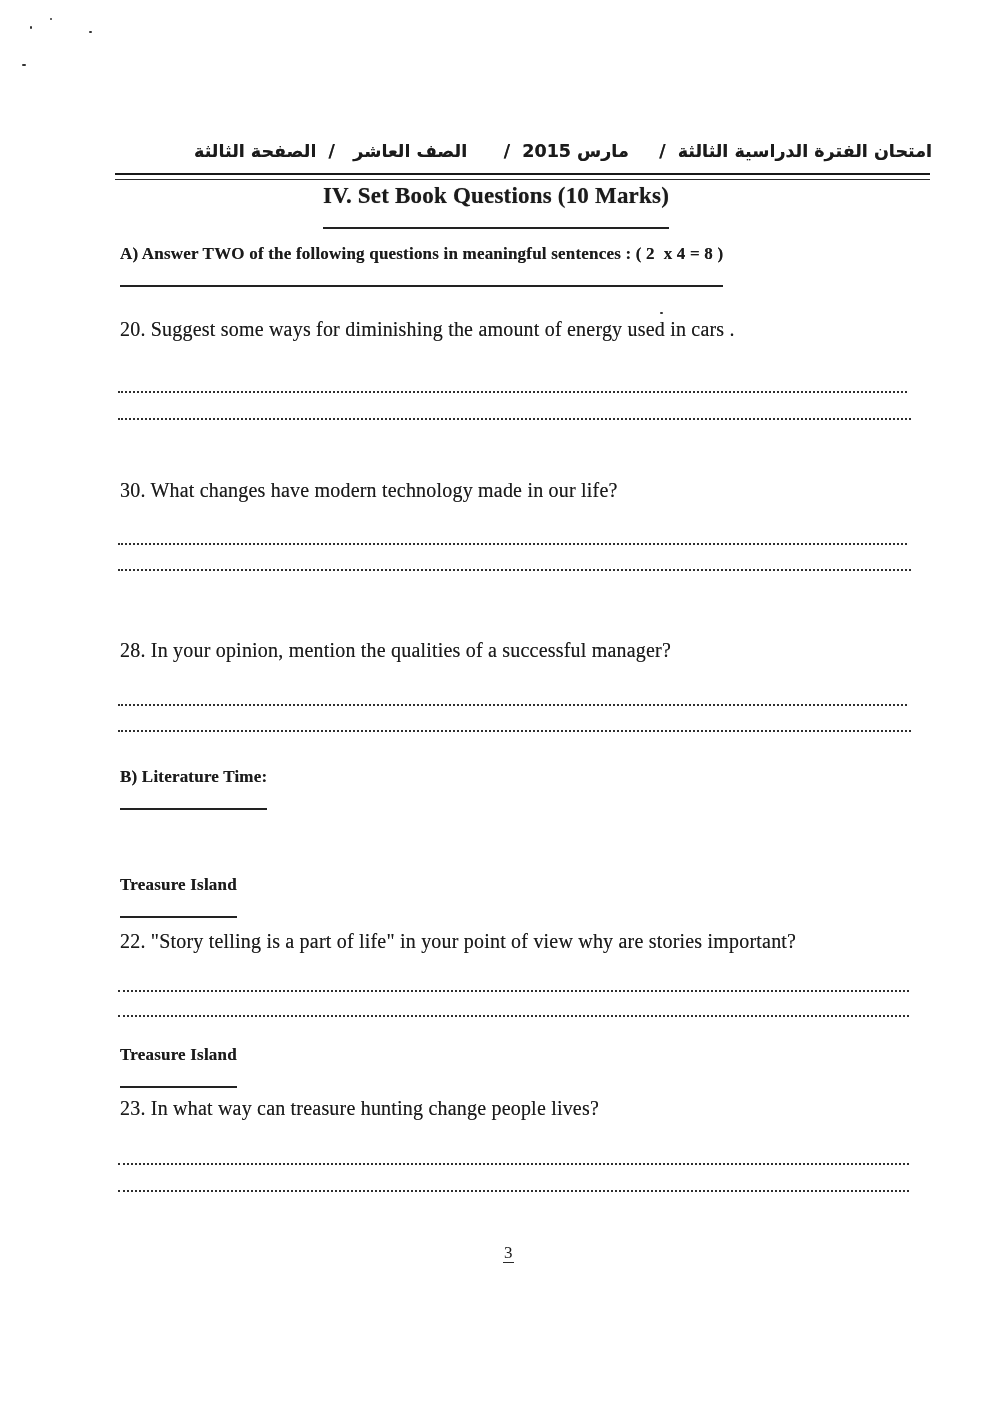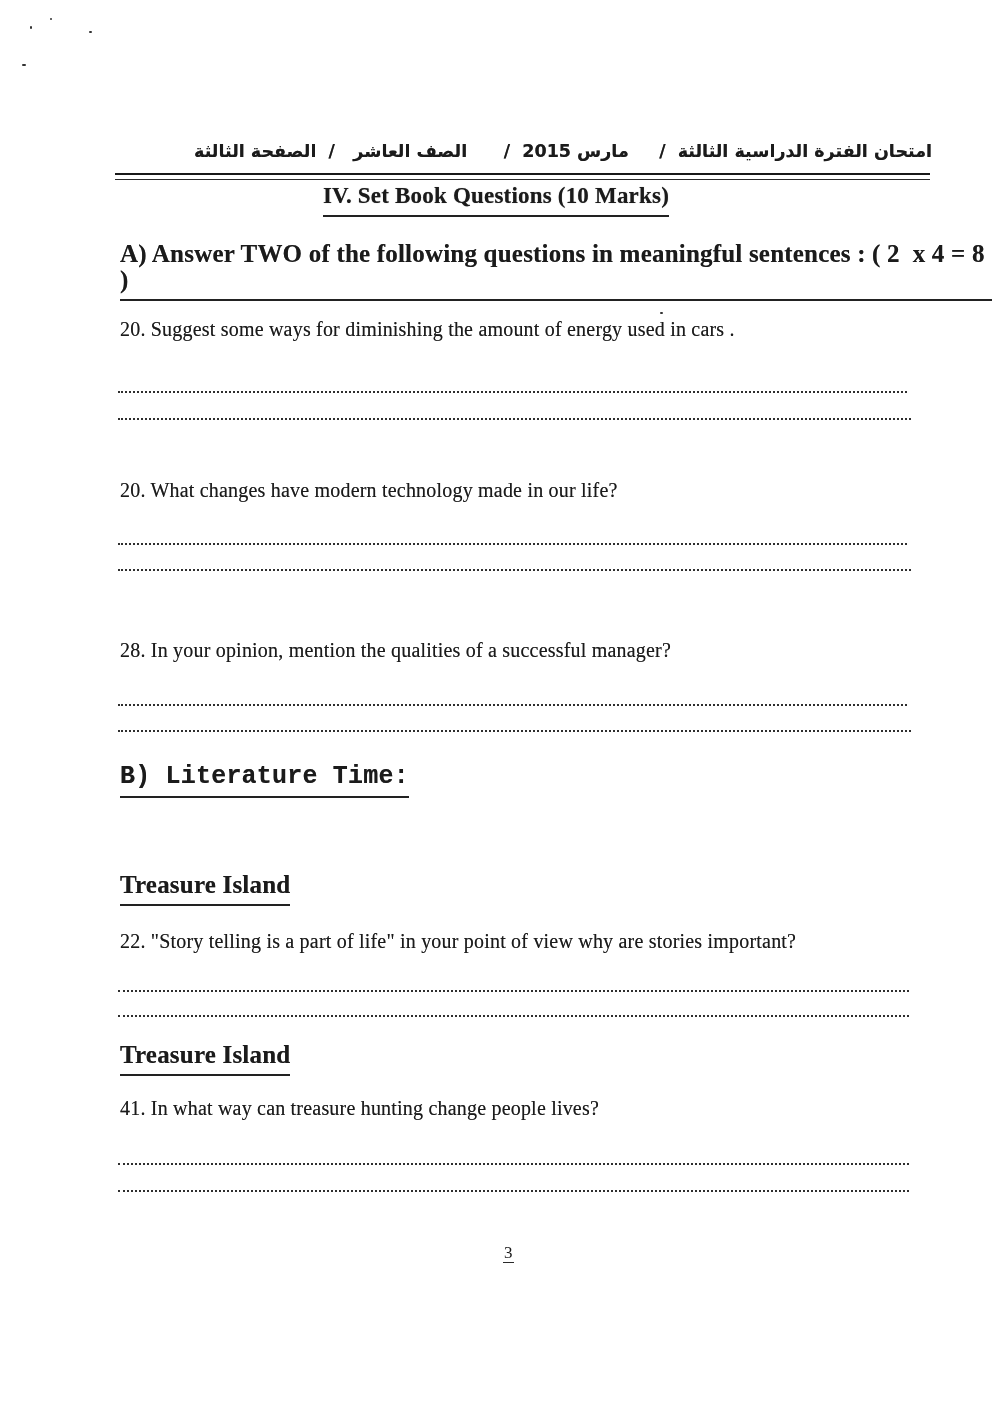--- a/index.html
+++ b/index.html
@@ -4,22 +4,22 @@
 <style>
   html,body{margin:0;padding:0;}
   body{
     width:992px;height:1403px;background:#ffffff;position:relative;
     font-family:"Liberation Serif",serif;color:#1b1b1b;overflow:hidden;
   }
   .page{position:absolute;inset:0;}
   .abs{position:absolute;}
   .txt{white-space:pre-wrap;letter-spacing:0.2px;}
   .q{font-size:20px;line-height:26px;text-shadow:0 0 0.5px rgba(20,20,20,0.55);}
-  .hd{font-weight:bold;font-size:25px;line-height:26px;text-shadow:0 0 0.6px rgba(20,20,20,0.6);margin-top:28px;}
-  .u{border-bottom:2.5px solid #222;padding-bottom:6px;display:inline-block;}
+  .hd{font-weight:bold;font-size:17px;line-height:26px;text-shadow:0 0 0.6px rgba(20,20,20,0.6);margin-top:28px;}
+  .u{border-bottom:2.5px solid #222;padding-bottom:18px;display:inline-block;}
   .dots{height:0;border-top:2.4px dotted #2e2e2e;}
   .rule{height:4px;border-top:2.5px solid #191919;border-bottom:1.8px solid #2a2a2a;}
   .arabic{
     direction:rtl;font-family:"DejaVu Sans",sans-serif;font-weight:bold;
     font-size:17.5px;line-height:26px;text-shadow:0 0 0.6px rgba(20,20,20,0.6);
   }
   .title-wrap{left:0;right:0;text-align:center;}
   .title{font-weight:bold;font-size:23px;line-height:27px;text-shadow:0 0 0.7px rgba(20,20,20,0.6);}
   .speck{position:absolute;background:#333;border-radius:1px;}
   .pageno{font-size:17px;line-height:20px;}
@@ -45,46 +45,46 @@
   </div>
 
   <div class="abs" style="top:241px;left:120px;">
     <span class="u"><span class="hd txt">A) Answer TWO of the following questions in meaningful sentences : ( 2  x 4 = 8 )</span></span>
   </div>
 
   <div class="abs q txt" style="top:316px;left:120px;">20. Suggest some ways for diminishing the amount of energy used in cars .</div>
   <div class="abs dots" style="top:391px;left:118px;width:789px;"></div>
   <div class="abs dots" style="top:418px;left:118px;width:793px;"></div>
 
-  <div class="abs q txt" style="top:477px;left:120px;">20. What changes have modern technology made in our life?</div>
+  <div class="abs q txt" style="top:477px;left:120px;">30. What changes have modern technology made in our life?</div>
   <div class="abs dots" style="top:543px;left:118px;width:789px;"></div>
   <div class="abs dots" style="top:569px;left:118px;width:793px;"></div>
 
   <div class="abs q txt" style="top:637px;left:120px;">28. In your opinion, mention the qualities of a successful manager?</div>
   <div class="abs dots" style="top:704px;left:118px;width:789px;"></div>
   <div class="abs dots" style="top:730px;left:118px;width:793px;"></div>
 
-  <div class="abs" style="top:764px;left:120px;font-family:Liberation Mono, monospace;">
+  <div class="abs" style="top:764px;left:120px;">
     <span class="u"><span class="hd txt">B) Literature Time:</span></span>
   </div>
 
 
   <div class="abs" style="top:872px;left:120px;">
     <span class="u"><span class="hd txt">Treasure Island</span></span>
   </div>
 
   <div class="abs q txt" style="top:928px;left:120px;">22. "Story telling is a part of life" in your point of view why are stories important?</div>
   <div class="abs dots" style="top:990px;left:118px;width:791px;"></div>
   <div class="abs dots" style="top:1015px;left:118px;width:791px;"></div>
 
   <div class="abs" style="top:1042px;left:120px;">
     <span class="u"><span class="hd txt">Treasure Island</span></span>
   </div>
 
-  <div class="abs q txt" style="top:1095px;left:120px;">41. In what way can treasure hunting change people lives?</div>
+  <div class="abs q txt" style="top:1095px;left:120px;">23. In what way can treasure hunting change people lives?</div>
   <div class="abs dots" style="top:1163px;left:118px;width:791px;"></div>
   <div class="abs dots" style="top:1190px;left:118px;width:791px;"></div>
 
   <div class="abs pageno" style="top:1243px;left:503px;">
     <span>3</span>
   </div>
 
 </div>
 
 </body></html>

